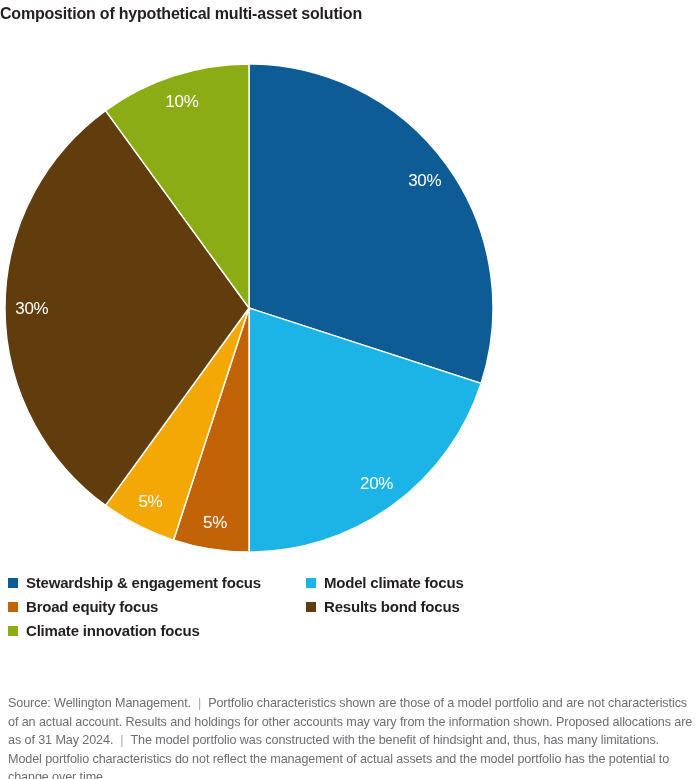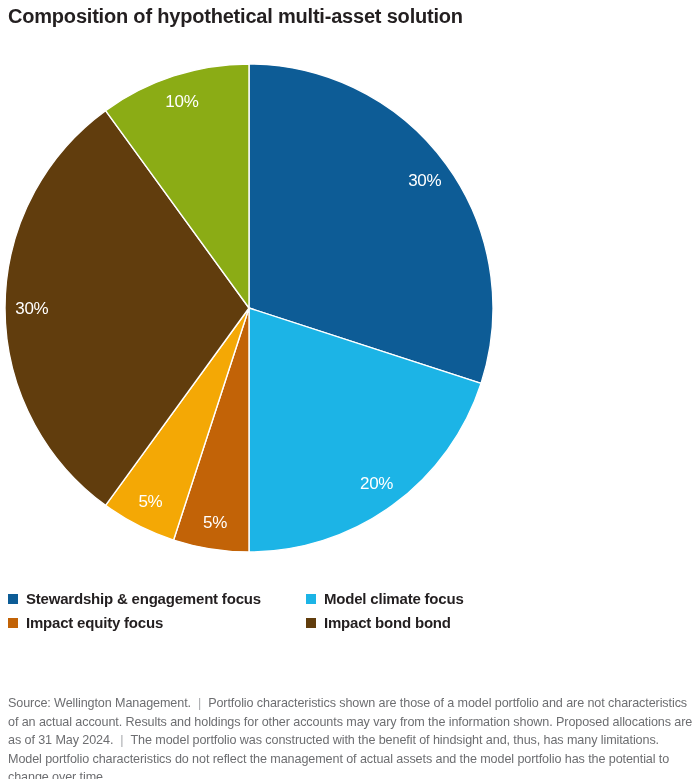--- a/index.html
+++ b/index.html
@@ -1,31 +1,31 @@
 <!DOCTYPE html>
 <html><head>
 <meta charset="utf-8">
 <style>
   html,body{margin:0;padding:0;}
   body{
     width:700px;height:779px;background:#ffffff;position:relative;overflow:hidden;
     font-family:"Liberation Sans", sans-serif;
   }
   .chart-title{
-    position:absolute;left:8px;top:5px;margin:0;
-    font-size:20px;font-weight:bold;color:#231f20;letter-spacing:-0.2px;
+    position:absolute;left:0;top:5px;margin:0;
+    font-size:16px;font-weight:bold;color:#231f20;letter-spacing:-0.2px;
   }
   .pie-wrap{position:absolute;left:0;top:58px;width:500px;height:500px;}
   .pie-wrap svg{display:block;}
   text.slice-label{
     fill:#ffffff;font-size:17px;text-anchor:middle;dominant-baseline:central;
     font-family:"Liberation Sans", sans-serif;letter-spacing:-0.3px;
   }
   .legend{
-    position:absolute;left:8px;top:590px;
+    position:absolute;left:8px;top:574px;
     display:grid;grid-template-columns:298px auto;row-gap:7px;
   }
   .legend-item{
     display:flex;align-items:center;
     font-size:15px;font-weight:bold;color:#231f20;letter-spacing:-0.2px;white-space:nowrap;
   }
   .swatch{width:10px;height:10px;margin-right:8px;flex:none;}
   .footnote{
     position:absolute;left:8px;top:694px;width:688px;margin:0;
     font-size:12.6px;line-height:18.6px;color:#6d6e71;letter-spacing:-0.1px;
@@ -58,21 +58,25 @@
     <div class="legend-item">
       <span class="swatch" style="background: rgb(13, 92, 150);"></span>
       <span>Stewardship &amp; engagement focus</span>
     </div>
     <div class="legend-item">
       <span class="swatch" style="background: rgb(28, 180, 230);"></span>
       <span>Model climate focus</span>
     </div>
     <div class="legend-item">
       <span class="swatch" style="background: rgb(194, 99, 7);"></span>
-      <span>Impact equity focus</span>
+      <span>Broad equity focus</span>
     </div>
     <div class="legend-item">
       <span class="swatch" style="background: rgb(97, 61, 13);"></span>
-      <span>Impact bond bond</span>
+      <span>Results bond focus</span>
+    </div>
+    <div class="legend-item">
+      <span class="swatch" style="background: rgb(139, 172, 21);"></span>
+      <span>Climate innovation focus</span>
     </div>
   </div>
 
 <p class="footnote" id="footnote"><span>Source: Wellington Management.</span><span class="sep">|</span><span>Portfolio characteristics shown are those of a model portfolio and are not characteristics of an actual account. Results and holdings for other accounts may vary from the information shown. Proposed allocations are as of 31 May 2024.</span><span class="sep">|</span><span>The model portfolio was constructed with the benefit of hindsight and, thus, has many limitations. Model portfolio characteristics do not reflect the management of actual assets and the model portfolio has the potential to change over time.</span></p>
 
 </body></html>

